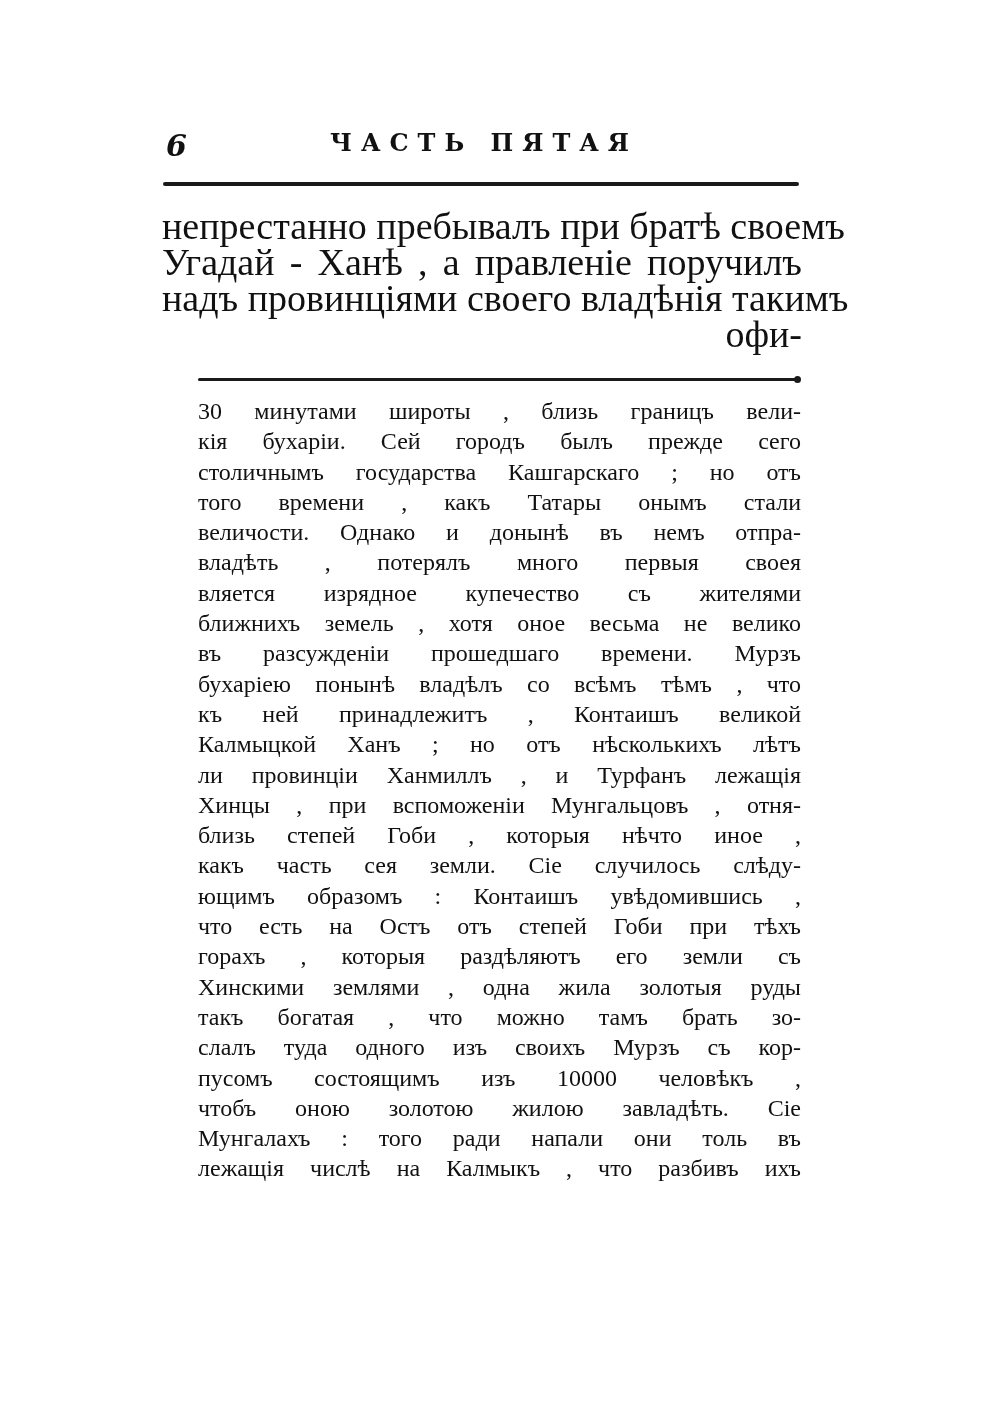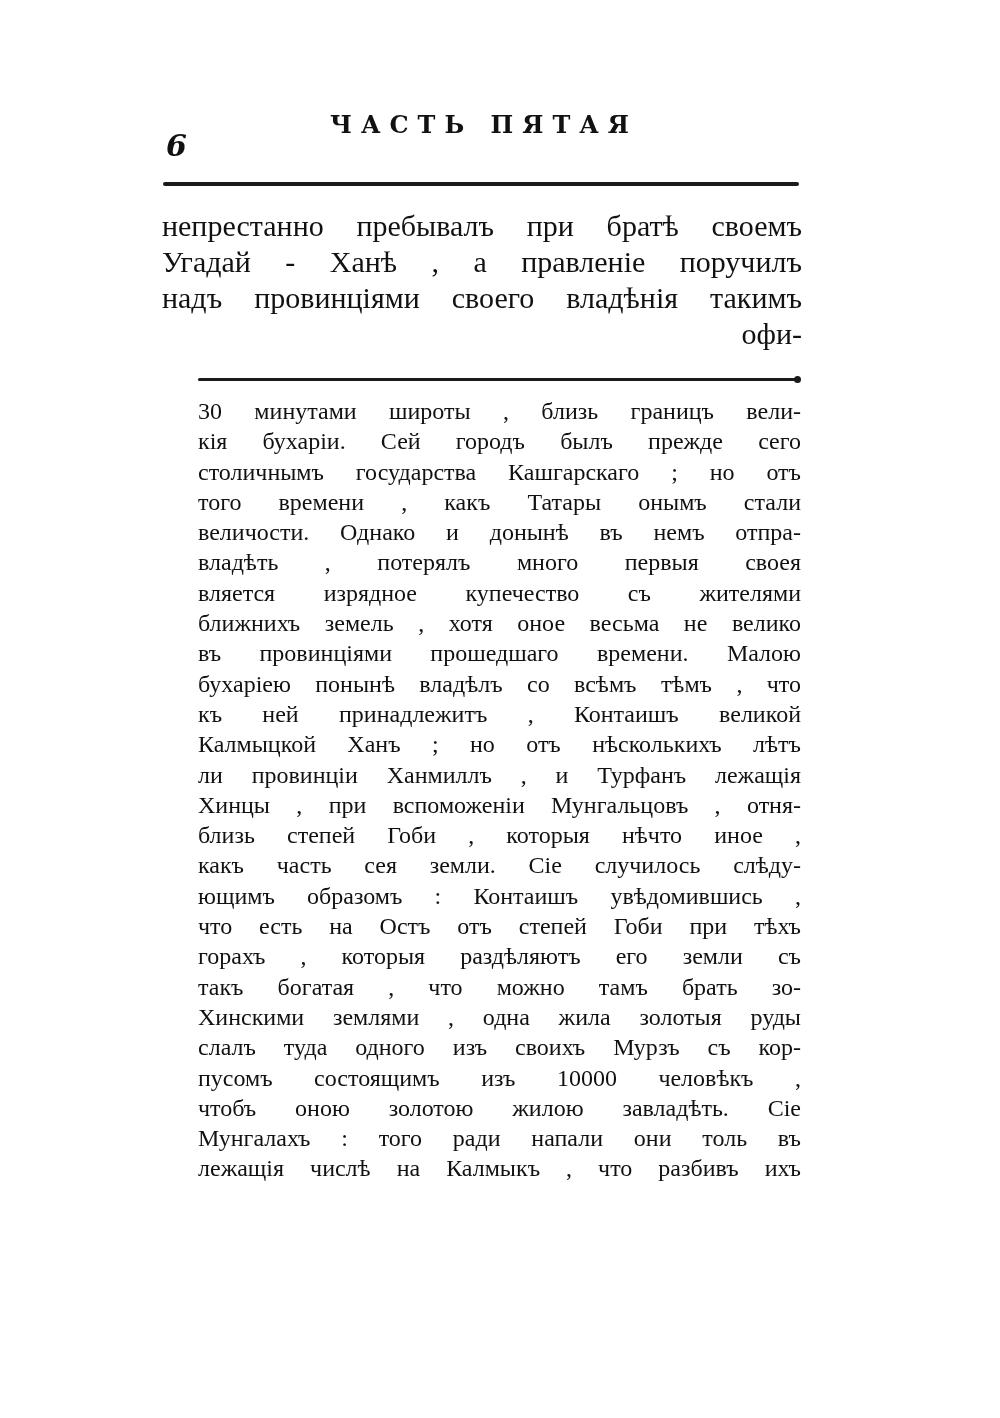--- a/index.html
+++ b/index.html
@@ -25,41 +25,41 @@
       left: 166px;
       top: 128px;
       font-size: 30px;
       font-weight: bold;
       font-style: italic;
       font-family: "DejaVu Serif", serif;
     }
     .running-head {
       position: absolute;
       left: 330px;
-      top: 110px;
+      top: 128px;
       font-size: 24px;
       font-weight: bold;
       letter-spacing: 9px;
       font-family: "DejaVu Serif", serif;
     }
     .rule-top {
       position: absolute;
       left: 163px;
       top: 182px;
       width: 636px;
       height: 4px;
       background: #1a1a1a;
       border-radius: 2px;
     }
     .main-text {
       position: absolute;
       left: 162px;
       top: 208px;
       width: 640px;
-      font-size: 30px;
+      font-size: 38px;
       line-height: 36px;
       font-family: "Liberation Serif", serif;
     }
     .main-line {
       display: block;
       text-align: justify;
       text-align-last: justify;
       white-space: nowrap;
     }
     .main-line.right {
@@ -120,32 +120,32 @@
 
   <div class="footnote">
     <span class="foot-line">30 минутами широты , близь границъ вели-</span>
     <span class="foot-line">кія бухаріи. Сей городъ былъ прежде сего</span>
     <span class="foot-line">столичнымъ государства Кашгарскаго ; но отъ</span>
     <span class="foot-line">того времени , какъ Татары онымъ стали</span>
     <span class="foot-line">величости. Однако и донынѣ въ немъ отпра-</span>
     <span class="foot-line">владѣть , потерялъ много первыя своея</span>
     <span class="foot-line">вляется изрядное купечество съ жителями</span>
     <span class="foot-line">ближнихъ земель , хотя оное весьма не велико</span>
-    <span class="foot-line">въ провинціями прошедшаго времени. Малою</span>
+    <span class="foot-line">въ разсужденіи прошедшаго времени. Мурзъ</span>
     <span class="foot-line">бухаріею понынѣ владѣлъ со всѣмъ тѣмъ , что</span>
     <span class="foot-line">къ ней принадлежитъ , Контаишъ великой</span>
     <span class="foot-line">Калмыцкой Ханъ ; но отъ нѣсколькихъ лѣтъ</span>
     <span class="foot-line">ли провинціи Ханмиллъ , и Турфанъ лежащія</span>
     <span class="foot-line">Хинцы , при вспоможеніи Мунгальцовъ , отня-</span>
     <span class="foot-line">близь степей Гоби , которыя нѣчто иное ,</span>
     <span class="foot-line">какъ часть сея земли. Сіе случилось слѣду-</span>
     <span class="foot-line">ющимъ образомъ : Контаишъ увѣдомившись ,</span>
     <span class="foot-line">что есть на Остъ отъ степей Гоби при тѣхъ</span>
     <span class="foot-line">горахъ , которыя раздѣляютъ его земли съ</span>
+    <span class="foot-line">Хинскими землями , одна жила золотыя руды</span>
     <span class="foot-line">такъ богатая , что можно тамъ брать зо-</span>
-    <span class="foot-line">Хинскими землями , одна жила золотыя руды</span>
     <span class="foot-line">слалъ туда одного изъ своихъ Мурзъ съ кор-</span>
     <span class="foot-line">пусомъ состоящимъ изъ 10000 человѣкъ ,</span>
     <span class="foot-line">чтобъ оною золотою жилою завладѣть. Сіе</span>
     <span class="foot-line">Мунгалахъ : того ради напали они толь въ</span>
     <span class="foot-line">лежащія числѣ на Калмыкъ , что разбивъ ихъ</span>
   </div>
 </div>
 
 </body></html>

